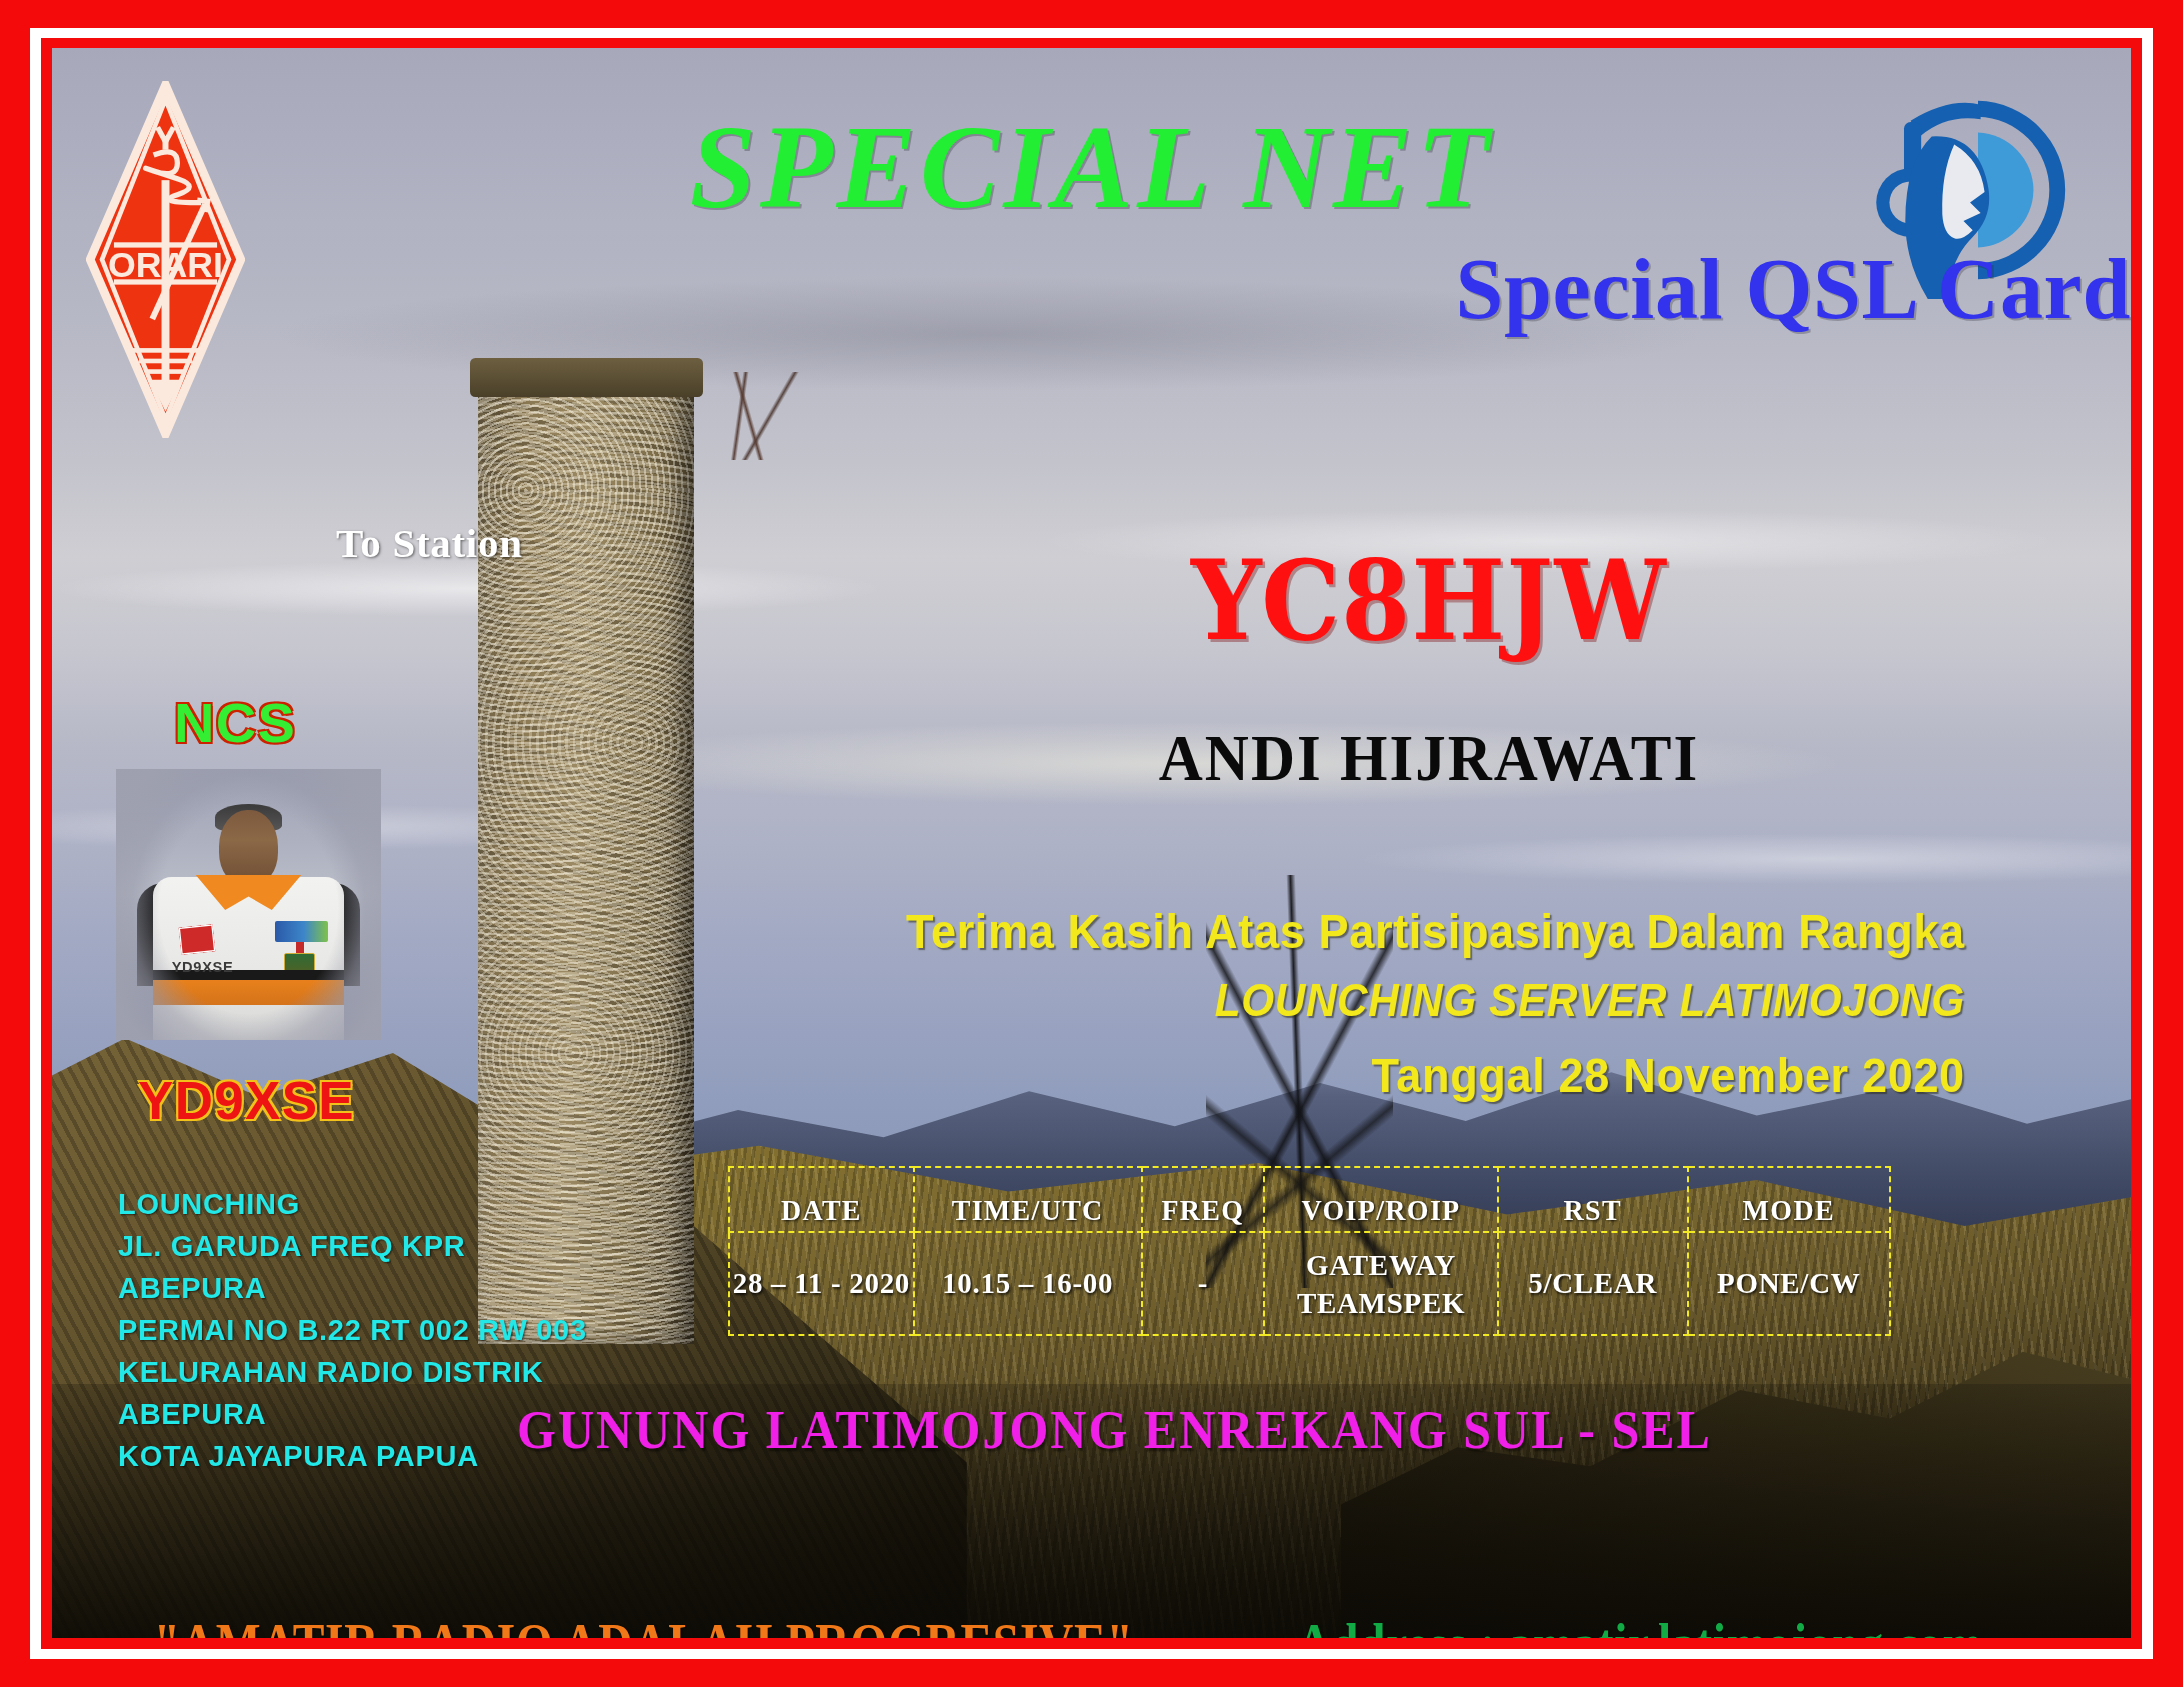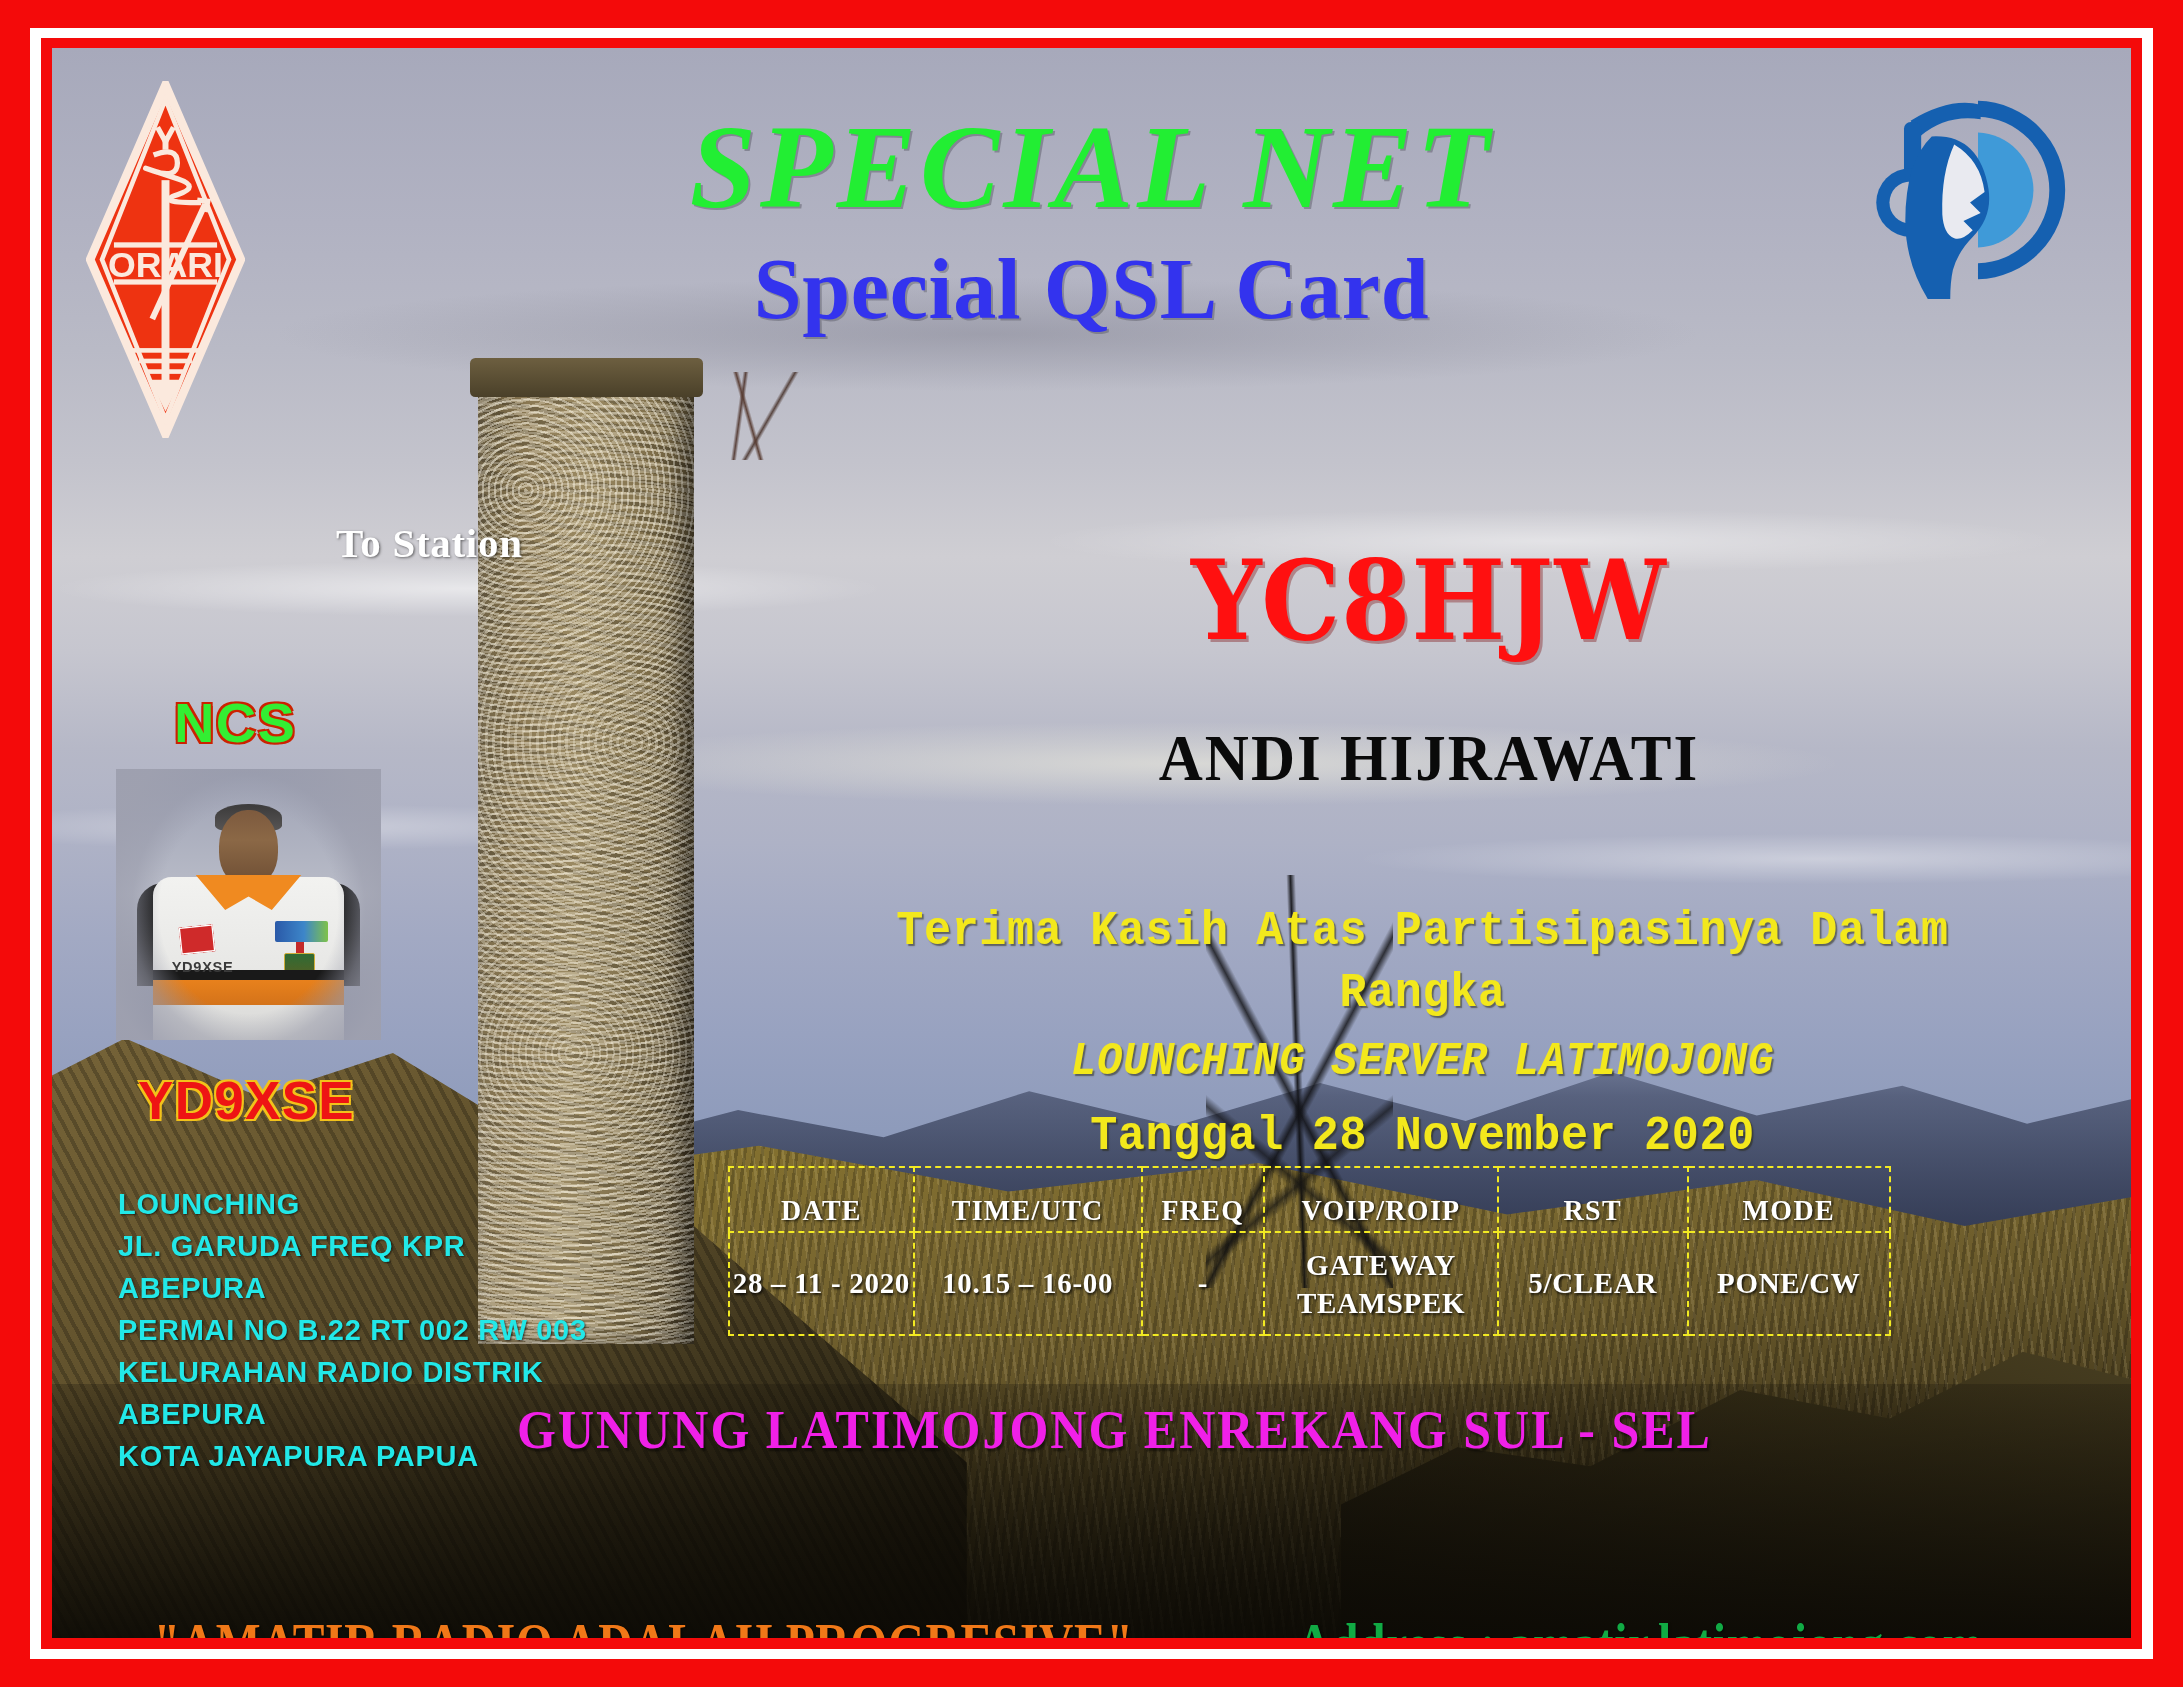--- a/index.html
+++ b/index.html
@@ -79,32 +79,32 @@
   #orari{position:absolute;left:34px;top:33px;width:159px;height:357px;}
   #orari svg{width:100%;height:100%;display:block;}
   #netlogo{position:absolute;right:46px;top:33px;width:218px;height:218px;}
   #netlogo svg{width:100%;height:100%;display:block;}
 
   
   .abs{position:absolute;}
   #h-special{left:0;right:0;top:60px;text-align:center;font-size:119px;font-weight:bold;font-style:italic;
      color:#22ee33;letter-spacing:4px;line-height:1;
      text-shadow:2px 2px 0 rgba(40,40,50,.30);font-family:"Liberation Serif",serif;}
-  #h-qsl{left:0;right:0;top:198px;text-align:center;font-size:86px;font-weight:bold;color:#3333ee;
+  #h-qsl{left:0;right:0;top:198px;text-align:right;font-size:86px;font-weight:bold;color:#3333ee;
      letter-spacing:0.7px;line-height:1;text-shadow:2px 2px 0 rgba(40,40,50,.28);}
   #to-station{left:284px;top:471px;font-size:41px;font-weight:bold;color:#ffffff;letter-spacing:0.7px;
      text-shadow:1.3px 1.3px 2.6px rgba(0,0,0,.5);}
   #callsign{left:880px;right:205px;top:503px;text-align:center;font-size:99px;font-weight:bold;color:#ff1010;
      letter-spacing:1.3px;line-height:1;font-family:"DejaVu Serif",serif;
      text-shadow:2.6px 2.6px 0 rgba(120,0,0,.35);transform:scaleY(1.12);}
   #opname{left:880px;right:205px;top:675px;text-align:center;font-size:61px;font-weight:bold;color:#0a0a0a;
      letter-spacing:2px;transform:scaleY(1.08);}
 
-  .ylines{position:absolute;left:781px;right:119px;top:853px;text-align:center;color:#f3e81c;
-     font-family:Liberation Mono, monospace;font-weight:bold;}
+  .ylines{position:absolute;left:781px;right:119px;top:853px;text-align:right;color:#f3e81c;
+     font-family:Liberation Sans, sans-serif;font-weight:bold;}
   .yl{line-height:1.26;letter-spacing:0.7px;text-shadow:2px 2px 1.3px rgba(40,40,20,.55);transform:scaleX(.92);}
   #yl1{font-size:49px;}
   #yl2{font-size:46px;font-style:italic;margin-top:9.3px;}
   #yl3{font-size:49px;margin-top:14.6px;}
 
   
   #ncs{left:122px;top:642px;font-size:56px;font-weight:bold;color:#33ee33;letter-spacing:1.3px;
      font-family:"Liberation Sans",sans-serif;
      text-shadow:-2px -2px 0 #cc2200,2px -2px 0 #cc2200,-2px 2px 0 #cc2200,2px 2px 0 #cc2200;}
   #opphoto{position:absolute;left:64px;top:721px;width:265px;height:271px;overflow:hidden;}

